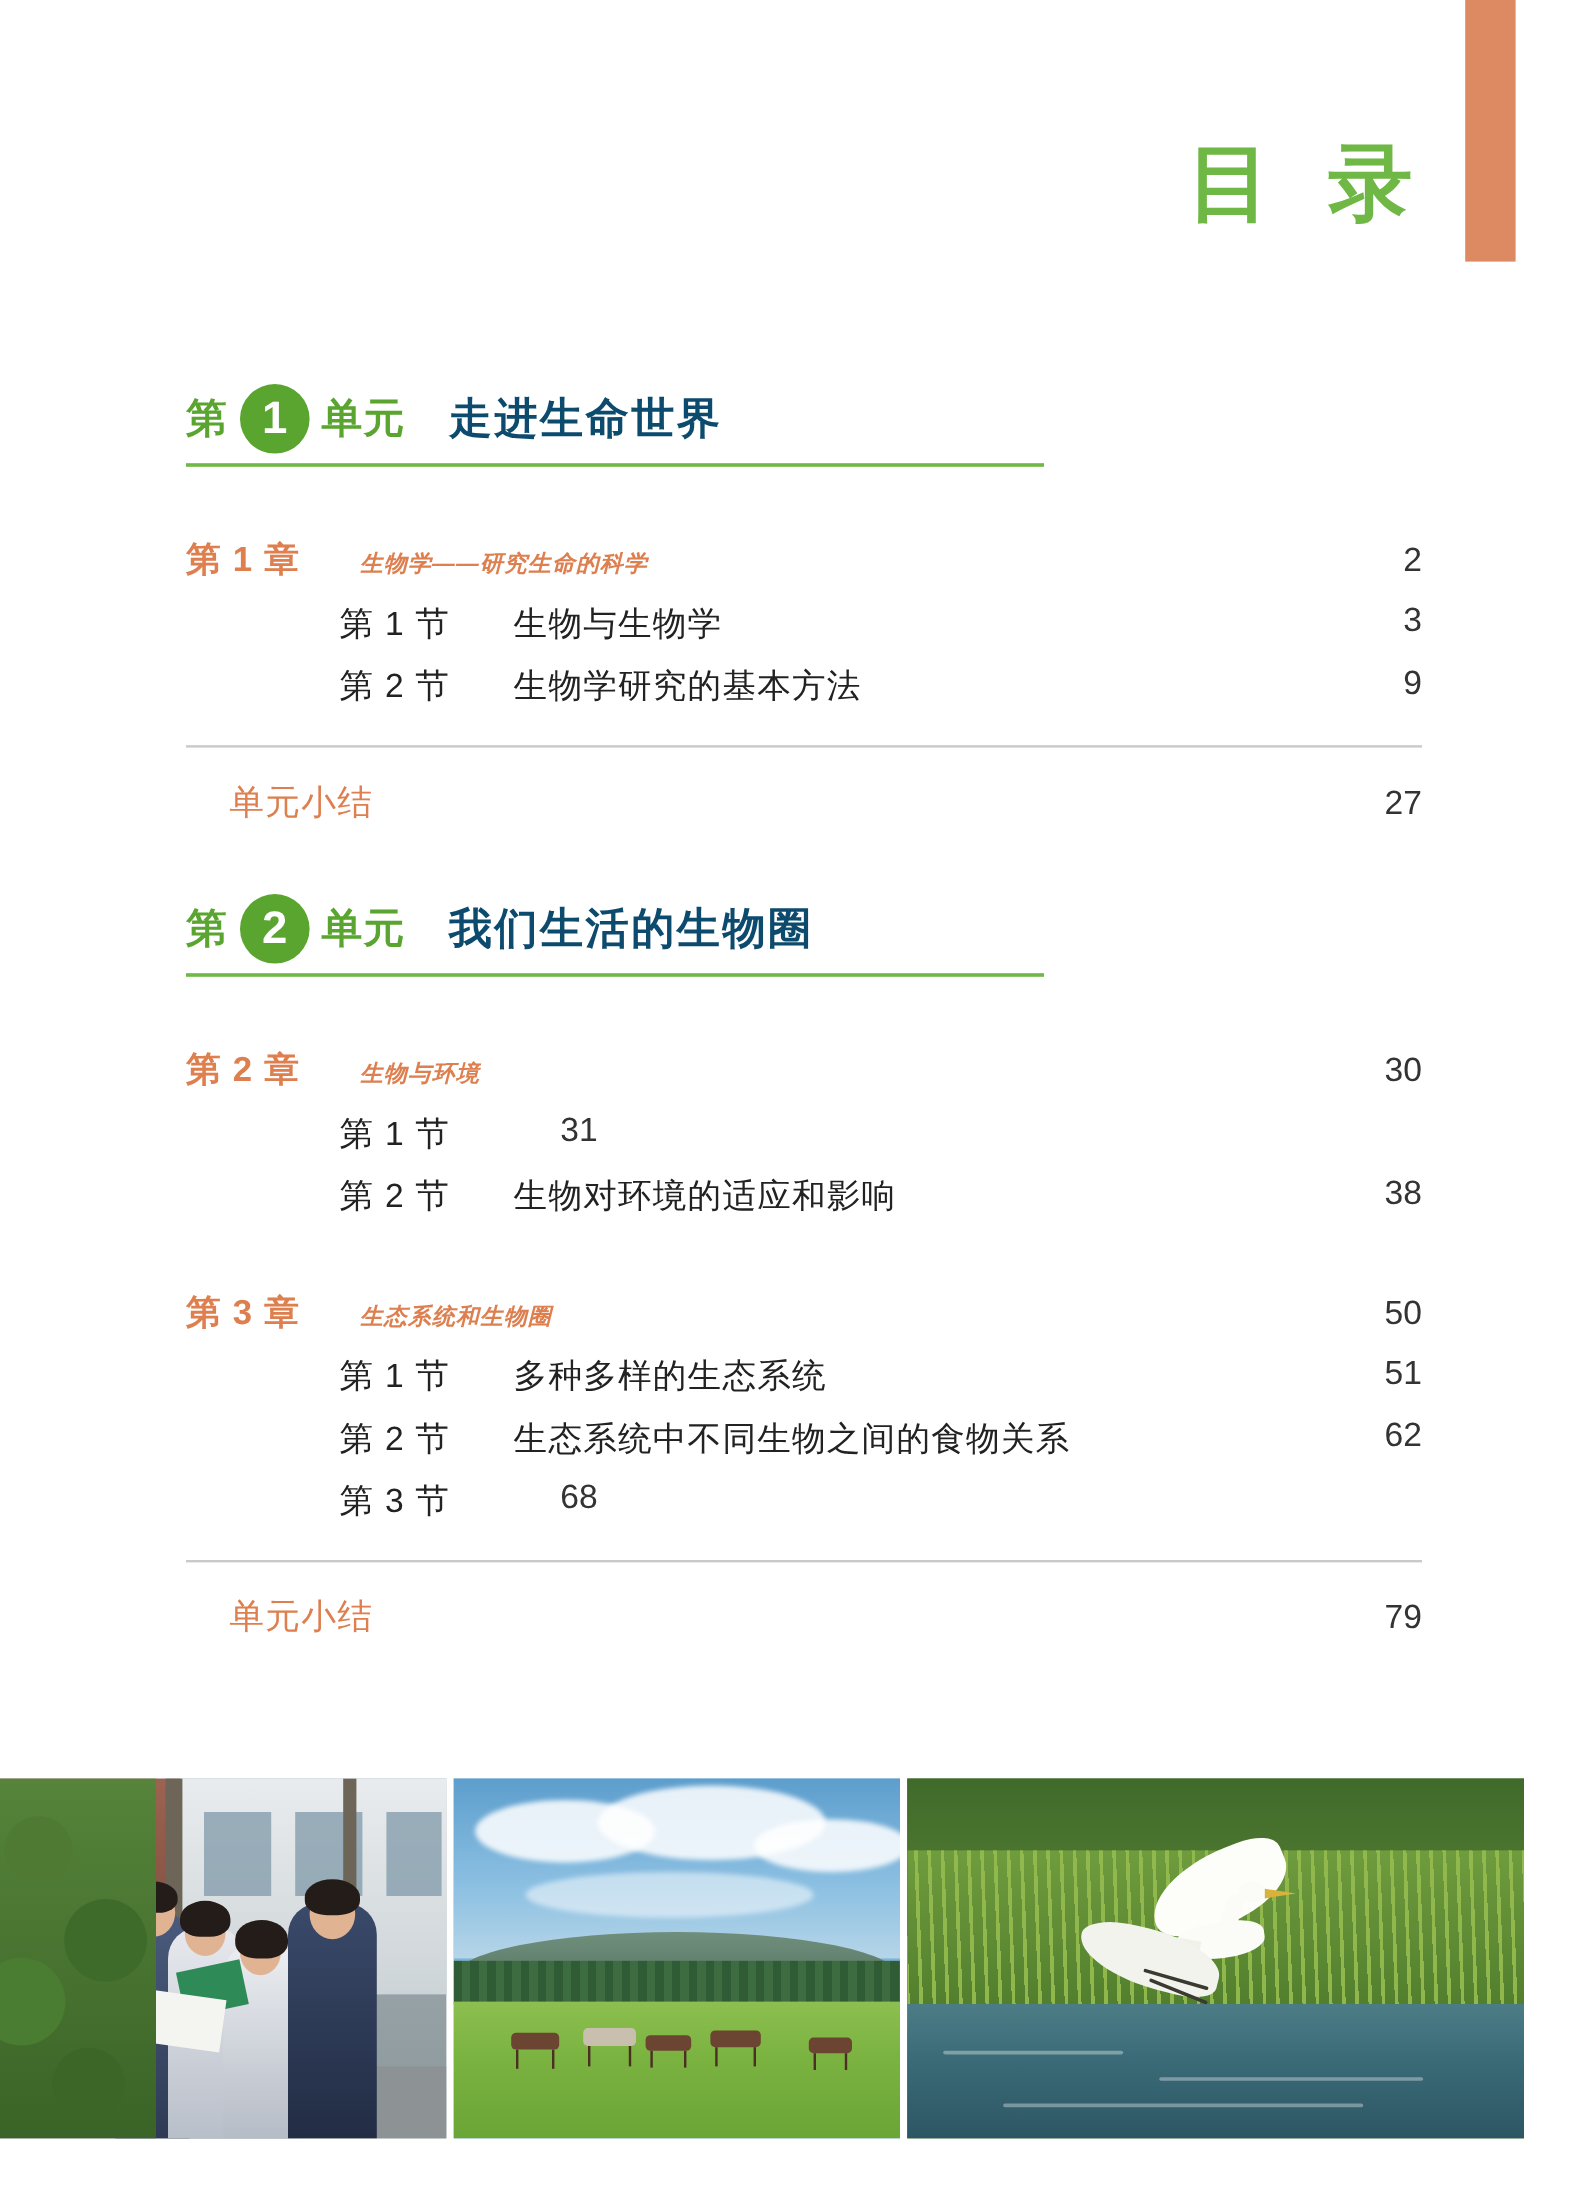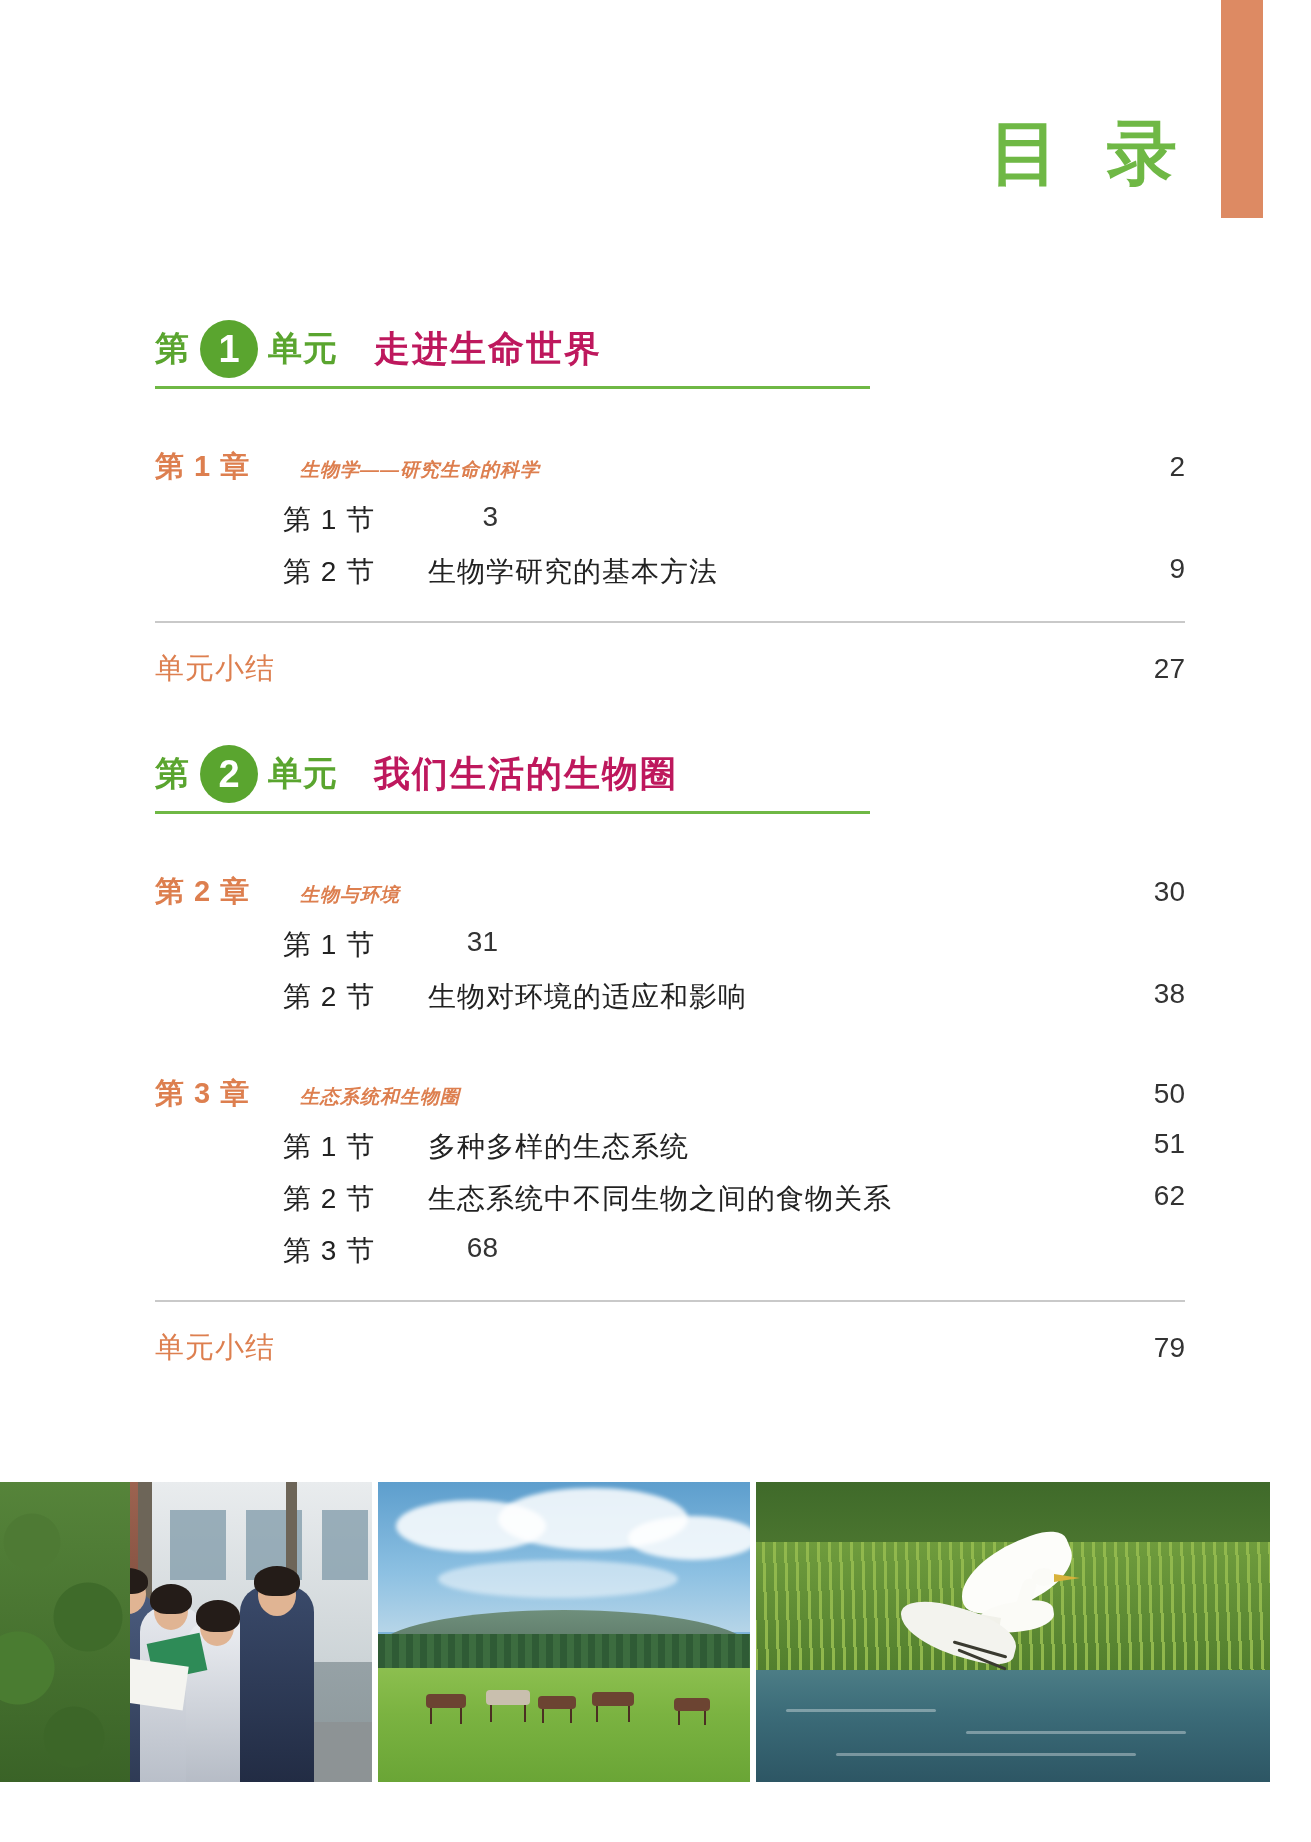--- a/index.html
+++ b/index.html
@@ -68,21 +68,21 @@
     font-weight: bold;
     display: flex;
     align-items: center;
     justify-content: center;
     margin: 0 10px;
     line-height: 1;
   }
   .unit-title {
     font-size: 36px;
     font-weight: bold;
-    color: #be185d;
+    color: #0c4a6e;
     margin-left: 36px;
     letter-spacing: 2px;
   }
 
   
   .chapter {
     display: flex;
     align-items: baseline;
     margin-top: 26px;
   }
@@ -140,20 +140,21 @@
     align-items: baseline;
     margin-top: 30px;
     border-top: 2px solid #c9c9c9;
     padding-top: 26px;
   }
   .summary .sum-label {
     color: #dd7f4f;
     font-size: 29px;
     flex: 1 1 auto;
     letter-spacing: 1px;
+    margin-left: 36px;
   }
   .summary .sum-page {
     color: #333333;
   }
 
   .unit-block { margin-bottom: 46px; }
   .unit-block.second { margin-top: 56px; }
 
   
   .photo-strip {
@@ -329,20 +330,21 @@
     </div>
 
     <div class="chapter">
       <span class="ch-label">第 1 章</span>
       <span class="ch-name">生物学——研究生命的科学</span>
       <span class="ch-page">2</span>
     </div>
 
     <div class="section">
       <span class="sec-label">第 1 节</span>
+      <span class="sec-name">生物与生物学</span>
       <span class="sec-page">3</span>
     </div>
 
     <div class="section">
       <span class="sec-label">第 2 节</span>
       <span class="sec-name">生物学研究的基本方法</span>
       <span class="sec-page">9</span>
     </div>
 
     <div class="summary">

